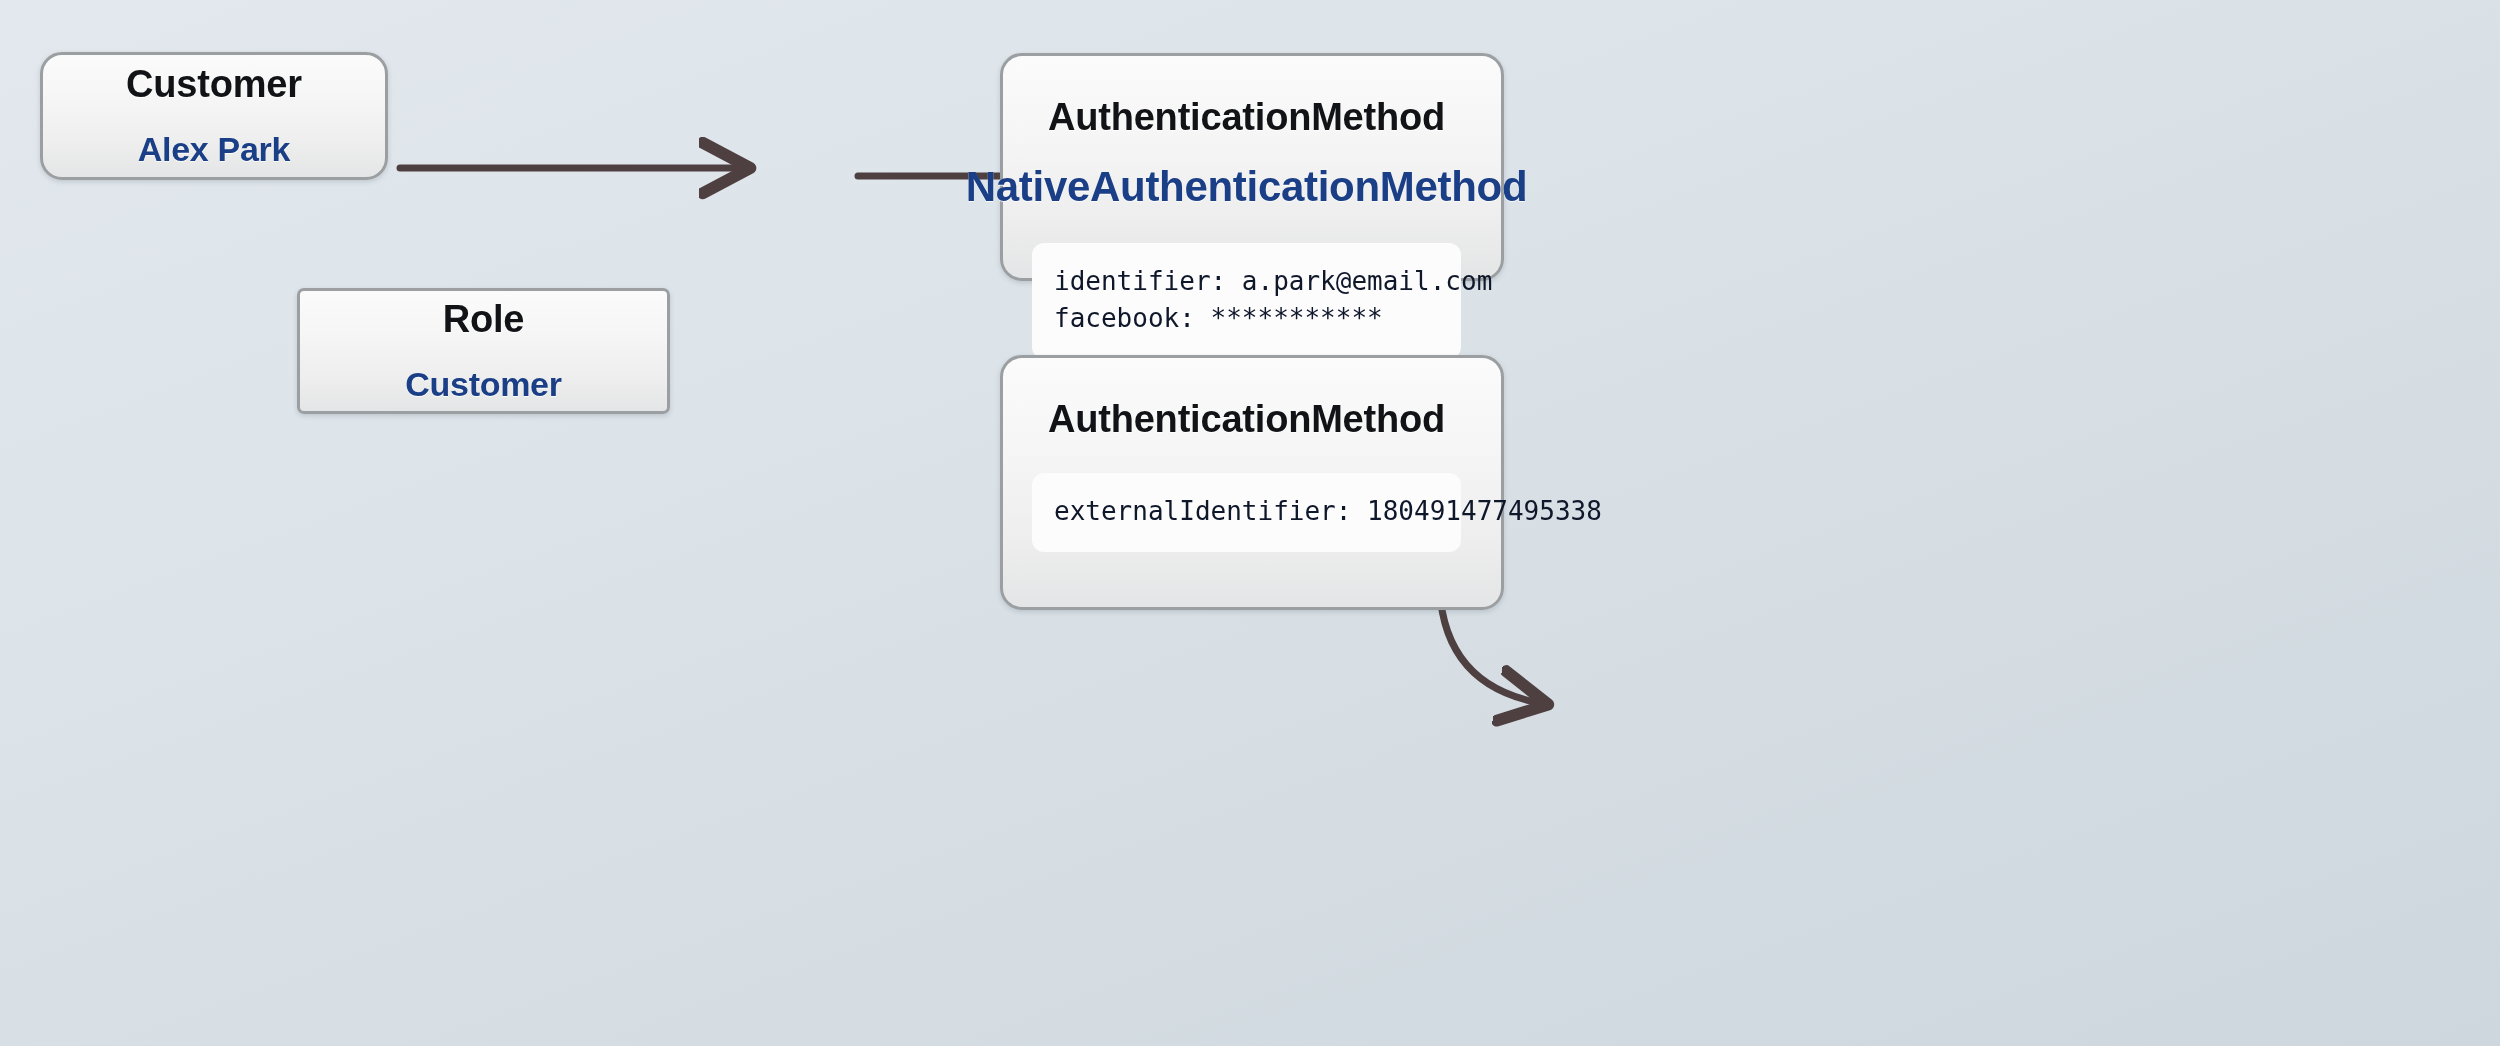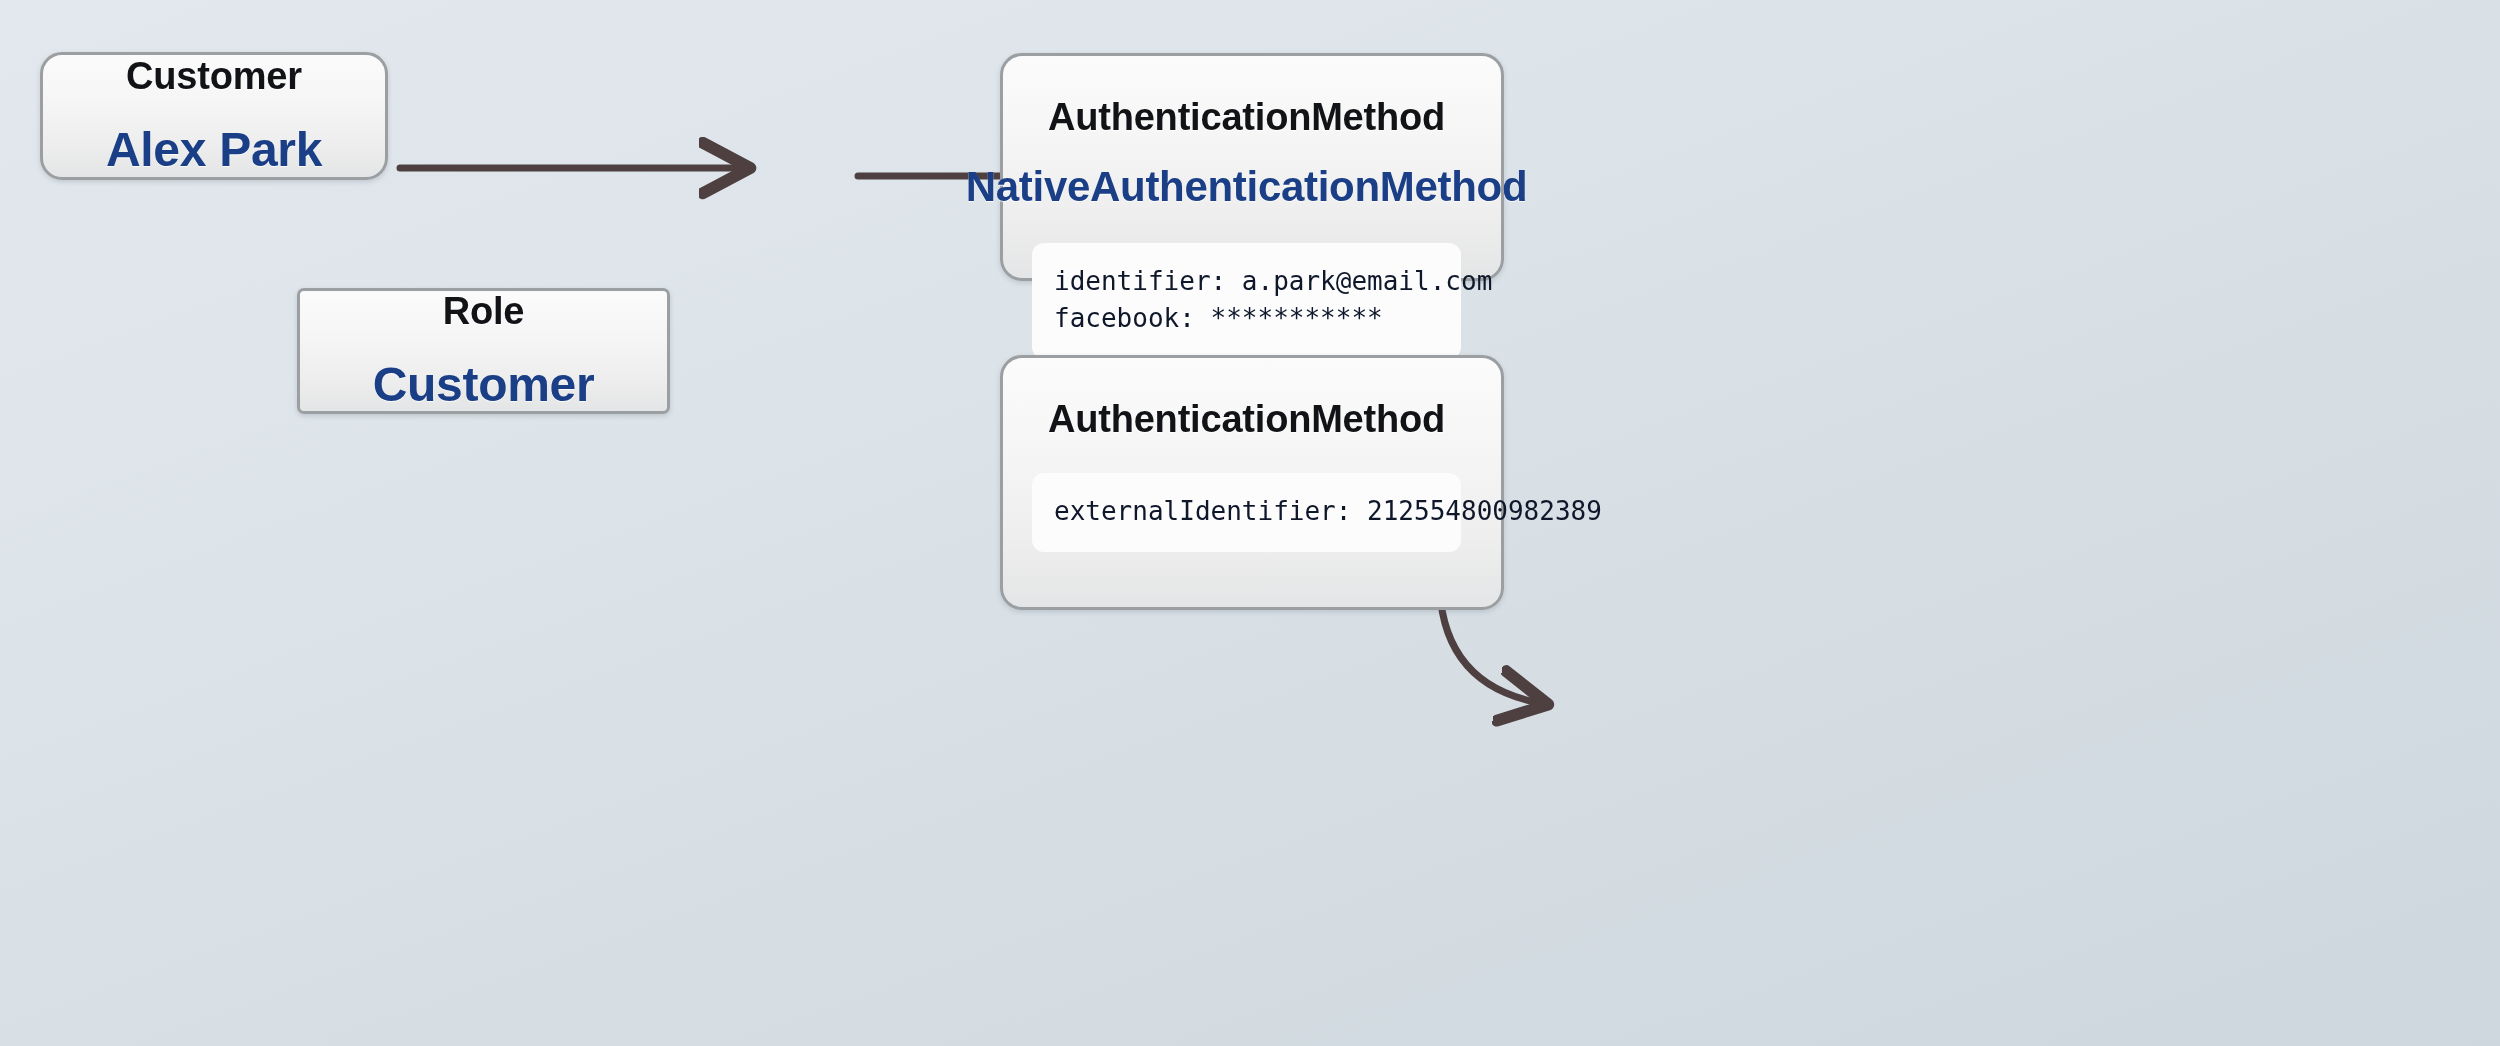--- a/index.html
+++ b/index.html
@@ -55,21 +55,21 @@
   }
 
   
   .node.simple {
     display: flex;
     flex-direction: column;
     align-items: center;
     justify-content: center;
   }
   .node.simple .node-type { font-size: 38px; }
-  .node.simple .node-value { font-size: 48px; margin-top: 24px; }
+  .node.simple .node-value { font-size: 34px; margin-top: 24px; }
 
   
   .node.detailed {
     display: flex;
     flex-direction: column;
     align-items: center;
     padding: 26px 40px 30px 29px;
   }
   .node.detailed .node-type { font-size: 38px; margin-top: 14px; }
   .node.detailed .node-value { font-size: 42px; margin-top: 24px; }
@@ -143,17 +143,17 @@
     <div class="node-value">NativeAuthenticationMethod</div>
     <div class="attr-panel">
       <div class="attr-line">identifier: a.park@email.com</div>
       <div class="attr-line">facebook: ***********</div>
     </div>
   </div>
 
   <div class="node detailed" id="node-external">
     <div class="node-type">AuthenticationMethod</div>
     <div class="attr-panel">
-      <div class="attr-line">externalIdentifier: 212554800982389</div>
+      <div class="attr-line">externalIdentifier: 180491477495338</div>
     </div>
   </div>
 
 </div>
 
 </body></html>

